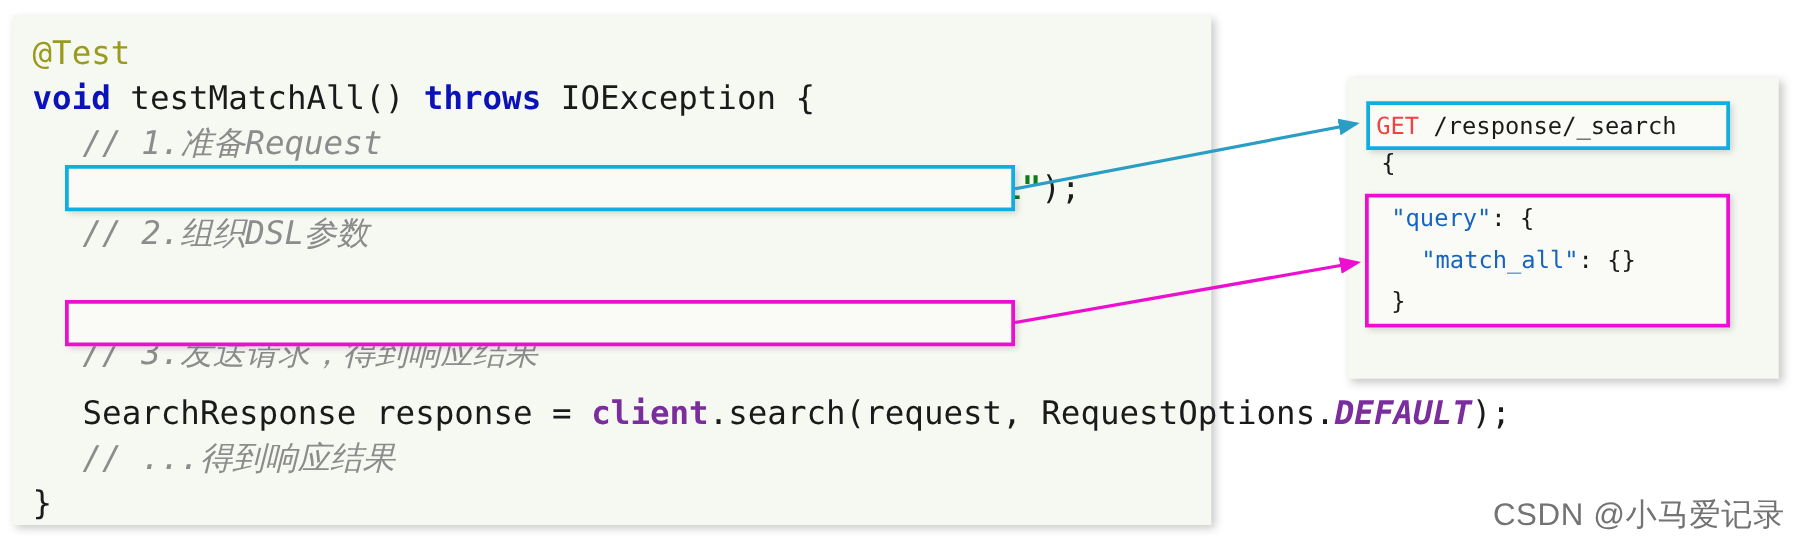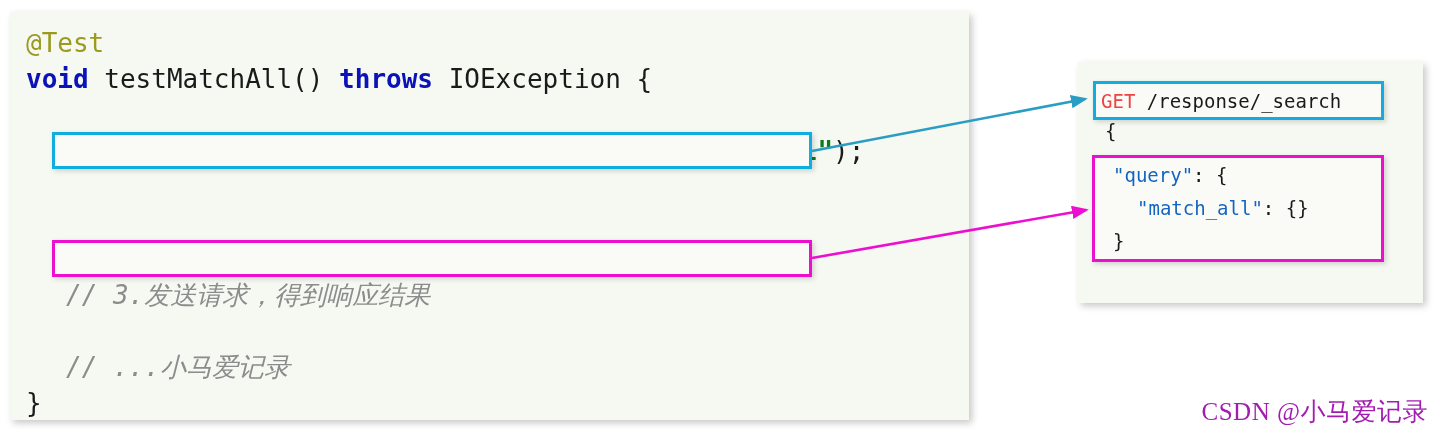--- a/index.html
+++ b/index.html
@@ -125,38 +125,41 @@
     width: 1440px;
     height: 436px;
     pointer-events: none;
   }
 
   
   #watermark {
     position: absolute;
     right: 12px;
     bottom: 8px;
-    font-family: Liberation Serif, serif;
+    font-family: Liberation Sans, sans-serif;
     font-size: 25px;
-    color: #a21caf;
+    color: #737373;
     white-space: pre;
     letter-spacing: 0.5px;
   }
 </style>
 </head>
 <body>
 
 <div id="code-panel">
   <div class="code-lines">
       <div class="cline" style="top: 20px;"><span class="anno">@Test</span></div>
       <div class="cline" style="top: 56px;"><span class="kw">void</span><span> testMatchAll() </span><span class="kw">throws</span><span> IOException {</span></div>
+      <div class="cline ind1" style="top: 92px;"><span class="cmt">// 1.准备Request</span></div>
       <div class="cline ind1" style="top: 128px;"><span>SearchRequest request = </span><span class="kw">new</span><span> SearchRequest(</span><span class="str">"hotel"</span><span>);</span></div>
+      <div class="cline ind1" style="top: 164px;"><span class="cmt">// 2.组织DSL参数</span></div>
       <div class="cline ind1" style="top: 236px;"><span>    .query(QueryBuilders.</span><span class="ital">matchAllQuery</span><span>());</span></div>
-      <div class="cline ind1" style="top: 272px;"><span class="cmt">// 3.发送请求，得到响应结果</span></div>
-      <div class="cline ind1" style="top: 344px;"><span class="cmt">// ...小马爱记录</span></div>
+      <div class="cline ind1" style="top: 260px;"><span class="cmt">// 3.发送请求，得到响应结果</span></div>
+      <div class="cline ind1" style="top: 308px;"><span>SearchResponse response = </span><span class="fld">client</span><span>.search(request, RequestOptions.</span><span class="fld-i">DEFAULT</span><span>);</span></div>
+      <div class="cline ind1" style="top: 344px;"><span class="cmt">// ...得到响应结果</span></div>
       <div class="cline" style="top: 380px;"><span>}</span></div>
     </div>
 </div>
 
 <div class="hl-box" id="box-request"></div>
 <div class="hl-box" id="box-query"></div>
 
 <div id="dsl-panel">
   <div class="dline" style="left:27px; top:58px;">{</div>
   <div class="dline" style="left:27px; top:159px;">}</div>

